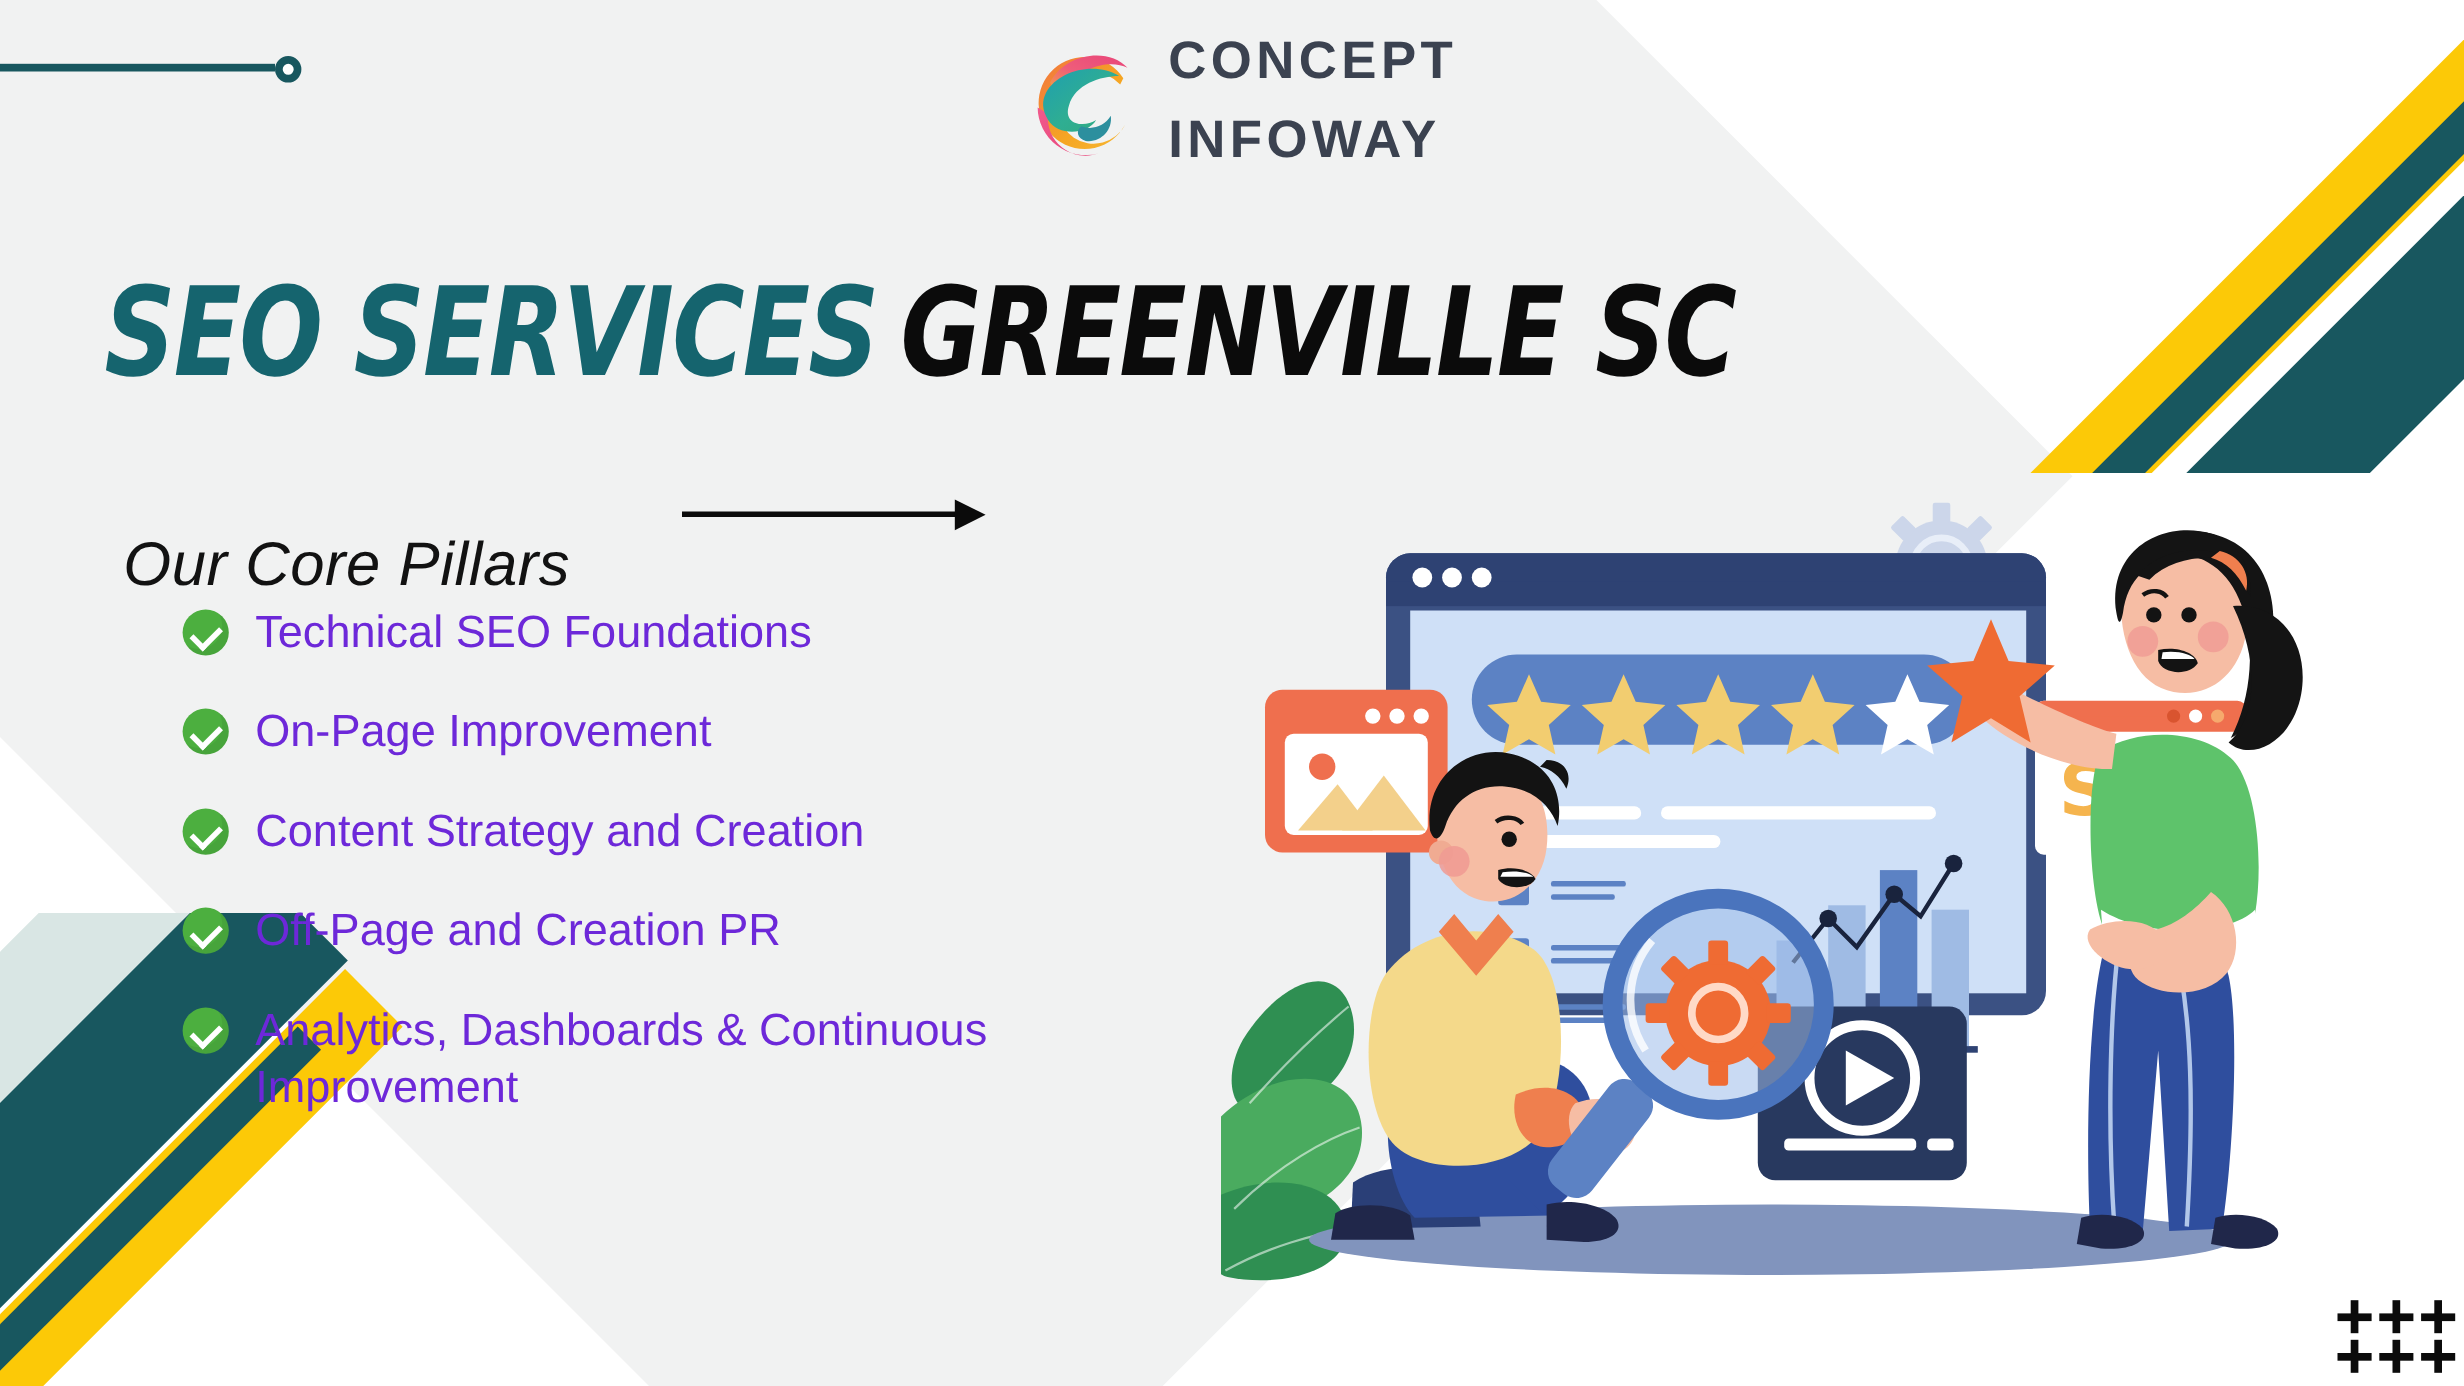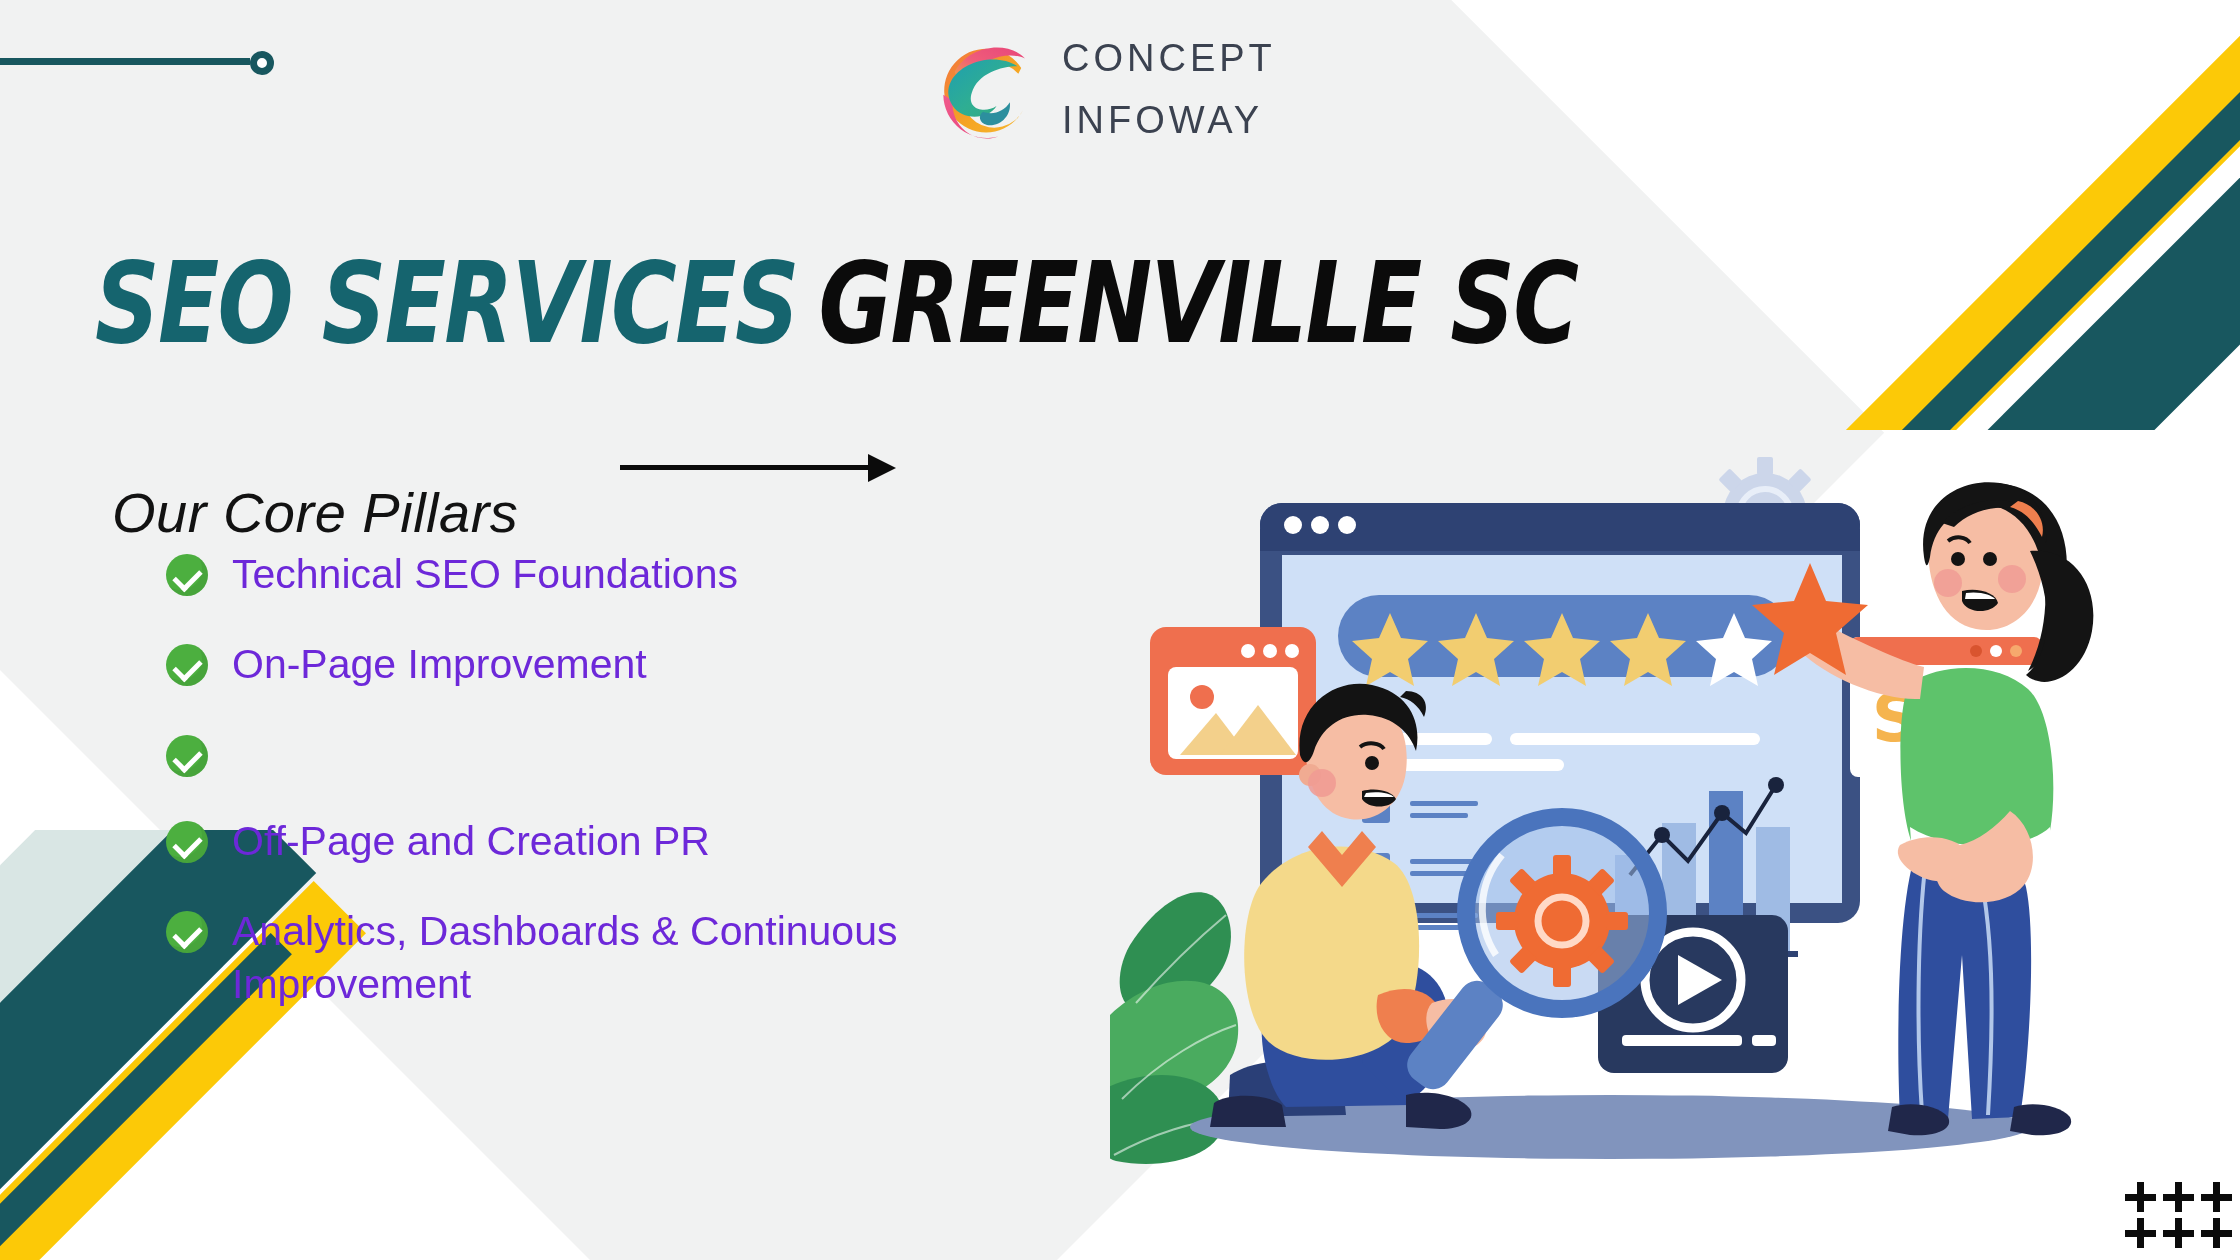--- a/index.html
+++ b/index.html
@@ -40,21 +40,21 @@
   .tl-line{position:absolute;left:0;top:58px;width:250px;height:7px;background:#18575f;}
   .tl-dot{position:absolute;left:250px;top:51px;width:10px;height:10px;border-radius:50%;
           border:7px solid #18575f;background:#fff;box-sizing:content-box;}
 
   
   .logo{position:absolute;left:930px;top:32px;display:flex;align-items:center;gap:18px;}
   .logo-mark{width:114px;height:114px;flex:0 0 114px;}
   .logo-words{display:flex;flex-direction:column;line-height:1.0;}
   .logo-words span{
     font-family:"Liberation Sans", sans-serif;
-    font-size:38px;letter-spacing:4px;color:#3b4250;font-weight:400;
+    font-size:48px;letter-spacing:4px;color:#3b4250;font-weight:700;
   }
   .logo-words .l2{margin-top:24px;}
 
   
   .headline{
     position:absolute;left:95px;top:238px;white-space:nowrap;
     font-family:"DejaVu Sans", sans-serif;
     font-weight:bold;font-style:italic;
     font-size:112px;letter-spacing:-2px;
     transform:scaleX(0.80);transform-origin:left center;
@@ -185,20 +185,21 @@
     <div class="pillar">
       <span class="chk"></span>
       <span class="pillar-label">Technical SEO Foundations</span>
     </div>
     <div class="pillar">
       <span class="chk"></span>
       <span class="pillar-label">On-Page Improvement</span>
     </div>
     <div class="pillar">
       <span class="chk"></span>
+      <span class="pillar-label">Content Strategy and Creation</span>
     </div>
     <div class="pillar">
       <span class="chk"></span>
       <span class="pillar-label">Off-Page and Creation PR</span>
     </div>
     <div class="pillar">
       <span class="chk"></span>
       <span class="pillar-label">Analytics, Dashboards &amp; Continuous Improvement</span>
     </div>
   </div>

